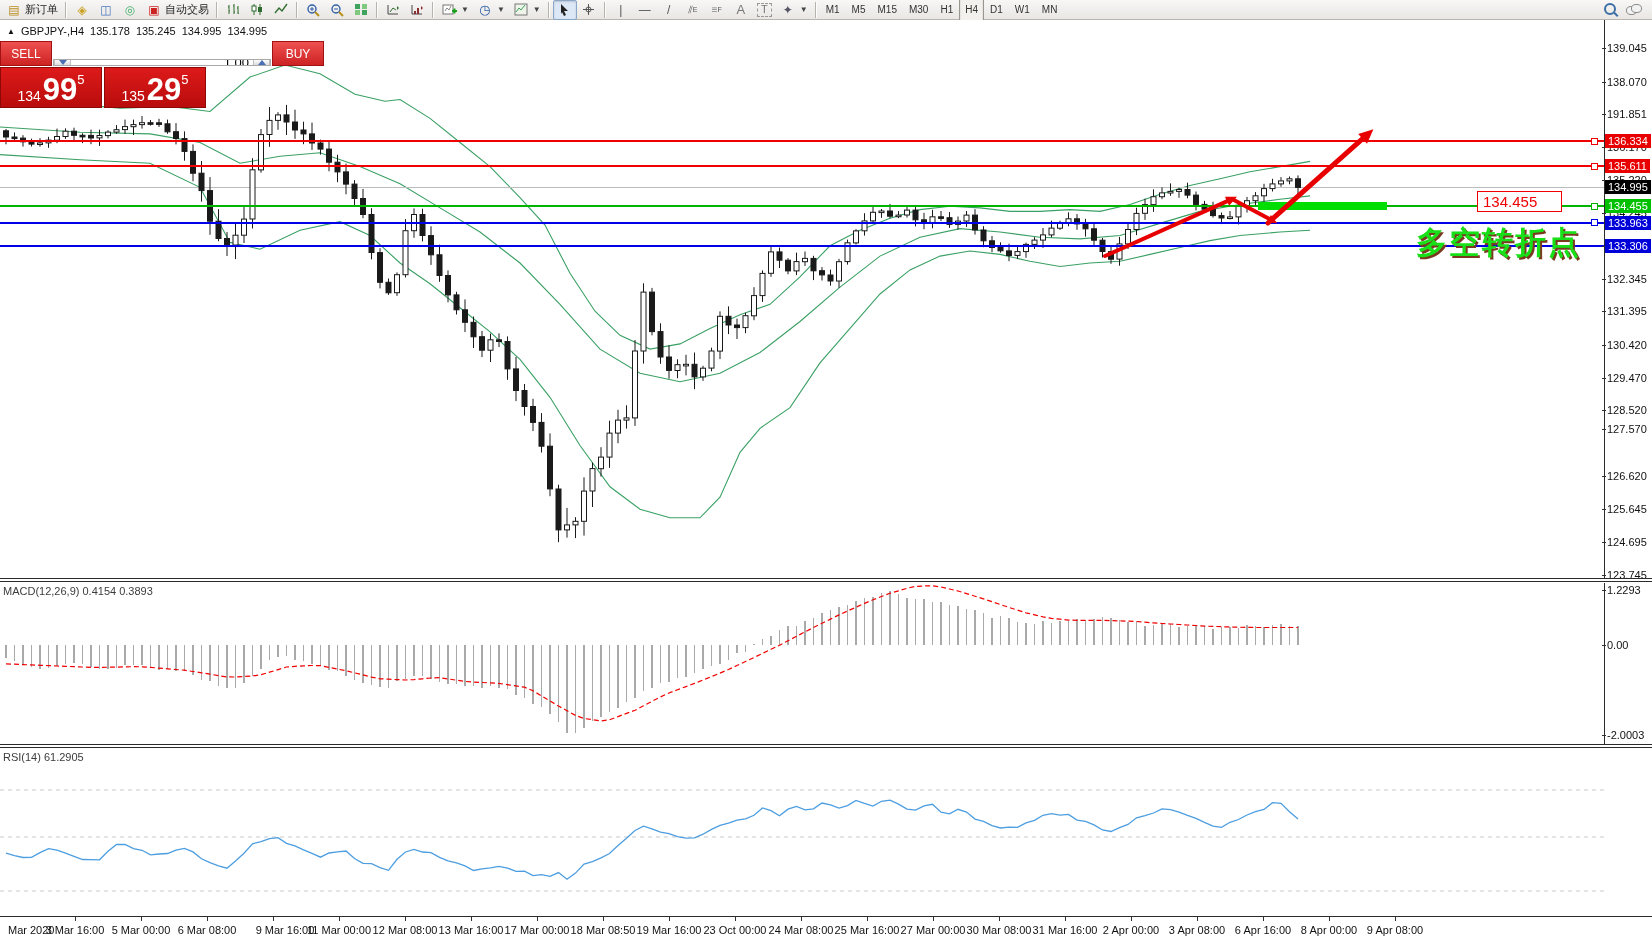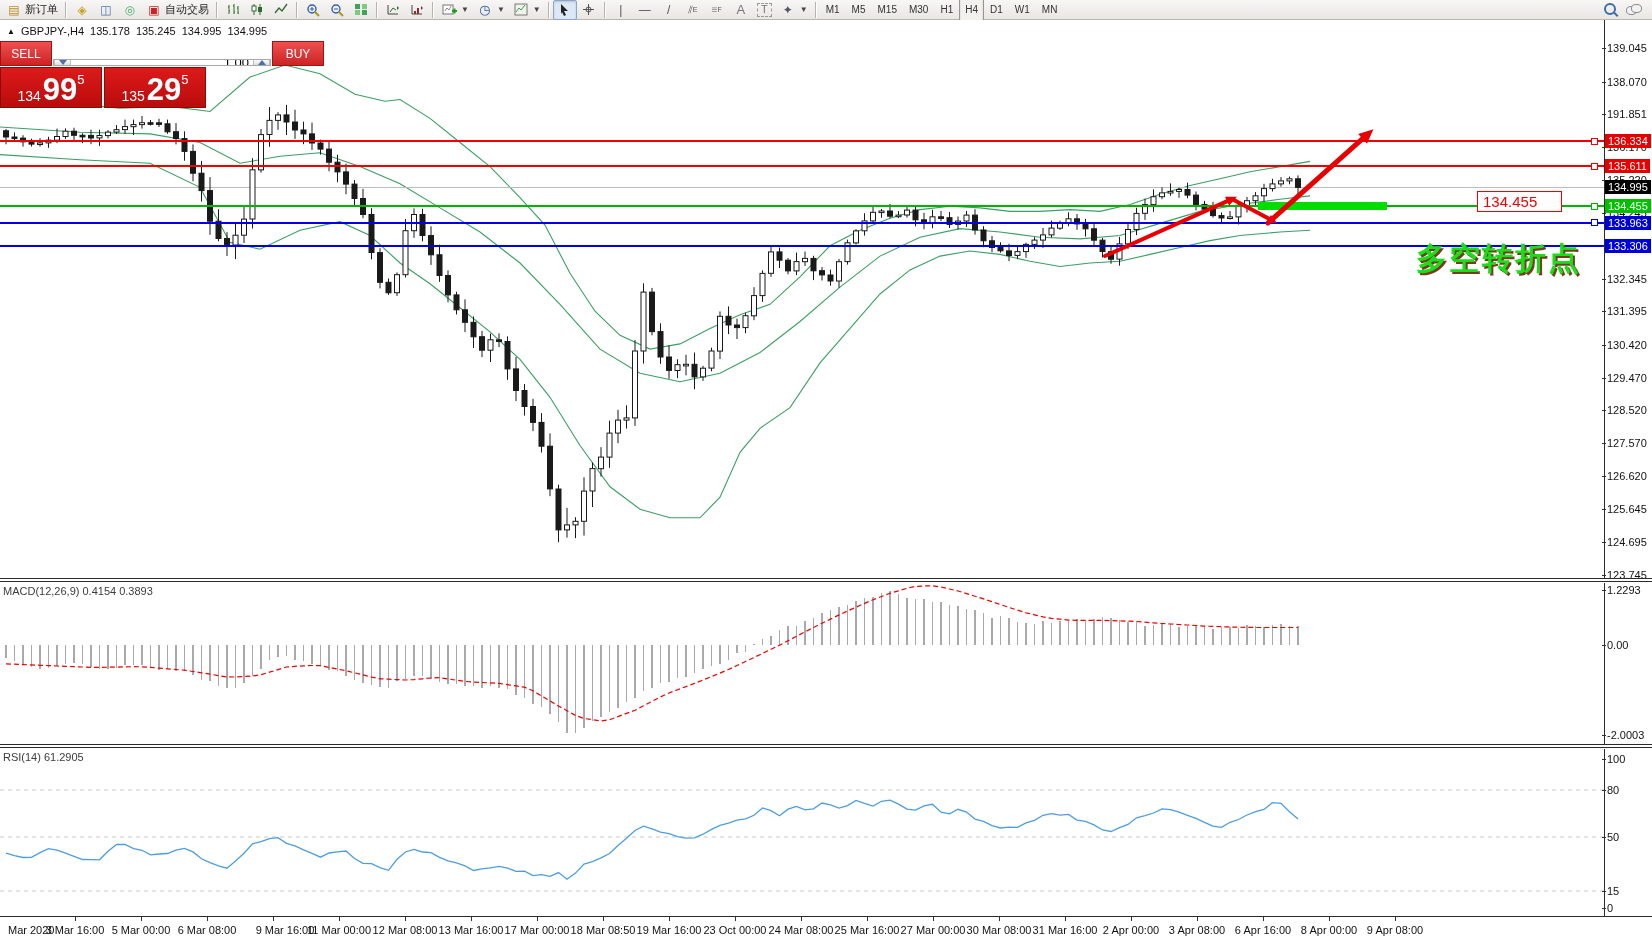--- a/index.html
+++ b/index.html
@@ -50,21 +50,21 @@
   .tp-input{flex:1;border:none;outline:none;text-align:right;font-size:13px;padding-right:4px;min-width:0;font-family:"Liberation Sans",sans-serif;}
   .tp-row2{display:flex;gap:2px;margin-top:1px;height:41px;}
   .tp-price{flex:1;background:linear-gradient(#dd1a1a,#b90c0c);border:1px solid #8f0808;color:#fff;display:flex;align-items:flex-end;justify-content:center;padding-bottom:3px;cursor:pointer;}
   .tp-small{font-size:14px;margin-right:2px;line-height:1.1;}
   .tp-big{font-size:31px;font-weight:bold;line-height:0.9;}
   .tp-sup{font-size:13px;align-self:flex-start;margin-top:4px;}
 
   
   .callout{position:absolute;border:1px solid #f00000;background:#fffefe;color:#f00000;font-size:15px;line-height:19px;padding:0 5px;z-index:6;}
   .cn-note{position:absolute;font-weight:bold;color:#18e018;text-shadow:2px 2px 0 #7a3a20;letter-spacing:2px;z-index:6;white-space:nowrap;
-    font-family:"Liberation Sans",sans-serif;margin-top:16px;}
+    font-family:"Liberation Sans",sans-serif;}
   .handle{position:absolute;width:7px;height:7px;background:#fff;box-sizing:border-box;z-index:5;}
 
   .timeaxis{position:absolute;left:0;top:916px;width:1652px;height:31px;border-top:1px solid #2b2b2b;background:#fff;box-sizing:border-box;}
   .tlabel{position:absolute;top:7px;font-size:11px;color:#111;white-space:nowrap;}
   .ttick{position:absolute;top:0;width:1px;height:4px;background:#333;}
   svg{display:block;}
 </style>
 </head>
 <body>
 
@@ -648,21 +648,21 @@
         <div class="ptick" style="top: 88px;">191.851</div>
         <div class="ptick" style="top: 121px;">136.170</div>
         <div class="ptick" style="top: 154px;">135.220</div>
         <div class="ptick" style="top: 187px;">134.245</div>
         <div class="ptick" style="top: 220px;">133.295</div>
         <div class="ptick" style="top: 253px;">132.345</div>
         <div class="ptick" style="top: 285px;">131.395</div>
         <div class="ptick" style="top: 319px;">130.420</div>
         <div class="ptick" style="top: 352px;">129.470</div>
         <div class="ptick" style="top: 384px;">128.520</div>
-        <div class="ptick" style="top: 417px;">127.570</div>
+        <div class="ptick" style="top: 403px;">127.570</div>
         <div class="ptick" style="top: 450px;">126.620</div>
         <div class="ptick" style="top: 483px;">125.645</div>
         <div class="ptick" style="top: 516px;">124.695</div>
         <div class="ptick" style="top: 549px;">123.745</div>
         <div class="plabel" style="background: rgb(232, 0, 0); top: 114px;">136.334</div>
         <div class="plabel" style="background: rgb(232, 0, 0); top: 139px;">135.611</div>
         <div class="plabel" style="background: rgb(0, 192, 0); top: 179px;">134.455</div>
         <div class="plabel" style="background: rgb(0, 0, 216); top: 196px;">133.963</div>
         <div class="plabel" style="background: rgb(0, 0, 216); top: 219px;">133.306</div>
         <div class="plabel" style="background: rgb(0, 0, 0); top: 160px;">134.995</div>
@@ -846,27 +846,20 @@
   <div class="sep" style="top:744px;"></div>
 
   <div class="panel" id="rsi-panel" style="top:749px;height:167px;">
     <div class="panel-label">RSI(14) 61.2905</div>
     <svg id="rsi-svg" width="1604" height="167">
         <line x1="0" y1="41" x2="1604" y2="41" stroke="#c9c9c9" stroke-width="1" stroke-dasharray="4 4"></line>
         <line x1="0" y1="88" x2="1604" y2="88" stroke="#c9c9c9" stroke-width="1" stroke-dasharray="4 4"></line>
         <line x1="0" y1="142" x2="1604" y2="142" stroke="#c9c9c9" stroke-width="1" stroke-dasharray="4 4"></line>
         <polyline points="6,104.1 14.5,106.7 23,108.5 31.5,108.4 40,103.7 48.5,99.7 57,101.2 65.5,104.2 74,107.3 82.5,110.5 91,110.6 99.5,110.8 108,102.2 116.5,95.5 125,95.5 133.5,99.7 142,101.3 150.5,105.9 159,105.0 167.5,104.5 176,101.2 184.5,99.4 193,102.9 201.5,109.8 210,113.7 218.5,116.8 227,119.2 235.5,112.1 244,104.3 252.5,94.8 261,92.7 269.5,89.7 278,88.7 286.5,94.4 295,96.9 303.5,100.9 312,104.4 320.5,108.2 329,104.0 337.5,102.8 346,102.0 354.5,109.5 363,114.3 371.5,114.6 380,118.7 388.5,121.3 397,110.3 405.5,103.0 414,100.5 422.5,103.0 431,103.6 439.5,108.3 448,111.8 456.5,113.8 465,116.9 473.5,121.5 482,119.9 490.5,118.8 499,117.3 507.5,119.1 516,122.4 524.5,122.1 533,126.6 541.5,125.6 550,127.3 558.5,123.6 567,130.2 575.5,124.1 584,115.1 592.5,112.7 601,108.8 609.5,104.5 618,96.6 626.5,89.3 635,81.5 643.5,77.2 652,79.9 660.5,83.1 669,84.6 677.5,87.7 686,89.1 694.5,88.9 703,85.2 711.5,80.4 720,76.3 728.5,74.2 737,71.1 745.5,69.8 754,66.3 762.5,59.0 771,61.6 779.5,66.8 788,60.2 796.5,57.4 805,60.8 813.5,59.9 822,54.0 830.5,55.9 839,59.1 847.5,56.6 856,51.4 864.5,54.4 873,57.1 881.5,52.3 890,51.1 898.5,55.1 907,60.1 915.5,61.2 924,56.8 932.5,55.3 941,63.2 949.5,64.9 958,60.3 966.5,63.1 975,70.1 983.5,72.3 992,76.7 1000.5,79.0 1009,78.2 1017.5,78.3 1026,73.9 1034.5,71.4 1043,66.3 1051.5,64.7 1060,66.1 1068.5,65.4 1077,71.1 1085.5,72.4 1094,75.9 1102.5,81.0 1111,82.5 1119.5,78.7 1128,75.4 1136.5,68.8 1145,66.7 1153.5,64.0 1162,59.9 1170.5,60.6 1179,63.1 1187.5,66.4 1196,69.3 1204.5,73.4 1213,77.2 1221.5,78.3 1230,73.3 1238.5,70.5 1247,66.0 1255.5,62.7 1264,60.4 1272.5,53.7 1281,54.3 1289.5,62.7 1298,70.0" fill="none" stroke="#4d9ee0" stroke-width="1.3"></polyline>
       </svg>
-    <div class="axiscol" id="rsi-axis">
-        <div class="ptick" style="top: 4px;">100</div>
-        <div class="ptick" style="top: 35px;">80</div>
-        <div class="ptick" style="top: 82px;">50</div>
-        <div class="ptick" style="top: 136px;">15</div>
-        <div class="ptick" style="top: 153px;">0</div>
-      </div>
   </div>
 
   <div class="timeaxis" id="time-axis">
       <div class="tlabel" style="left: 8px;">Mar 2020</div>
       <div class="tlabel" style="left: 75px; transform: translateX(-50%);">3 Mar 16:00</div>
       <div class="ttick" style="left: 75px;"></div>
       <div class="tlabel" style="left: 141px; transform: translateX(-50%);">5 Mar 00:00</div>
       <div class="ttick" style="left: 141px;"></div>
       <div class="tlabel" style="left: 207px; transform: translateX(-50%);">6 Mar 08:00</div>
       <div class="ttick" style="left: 207px;"></div>

